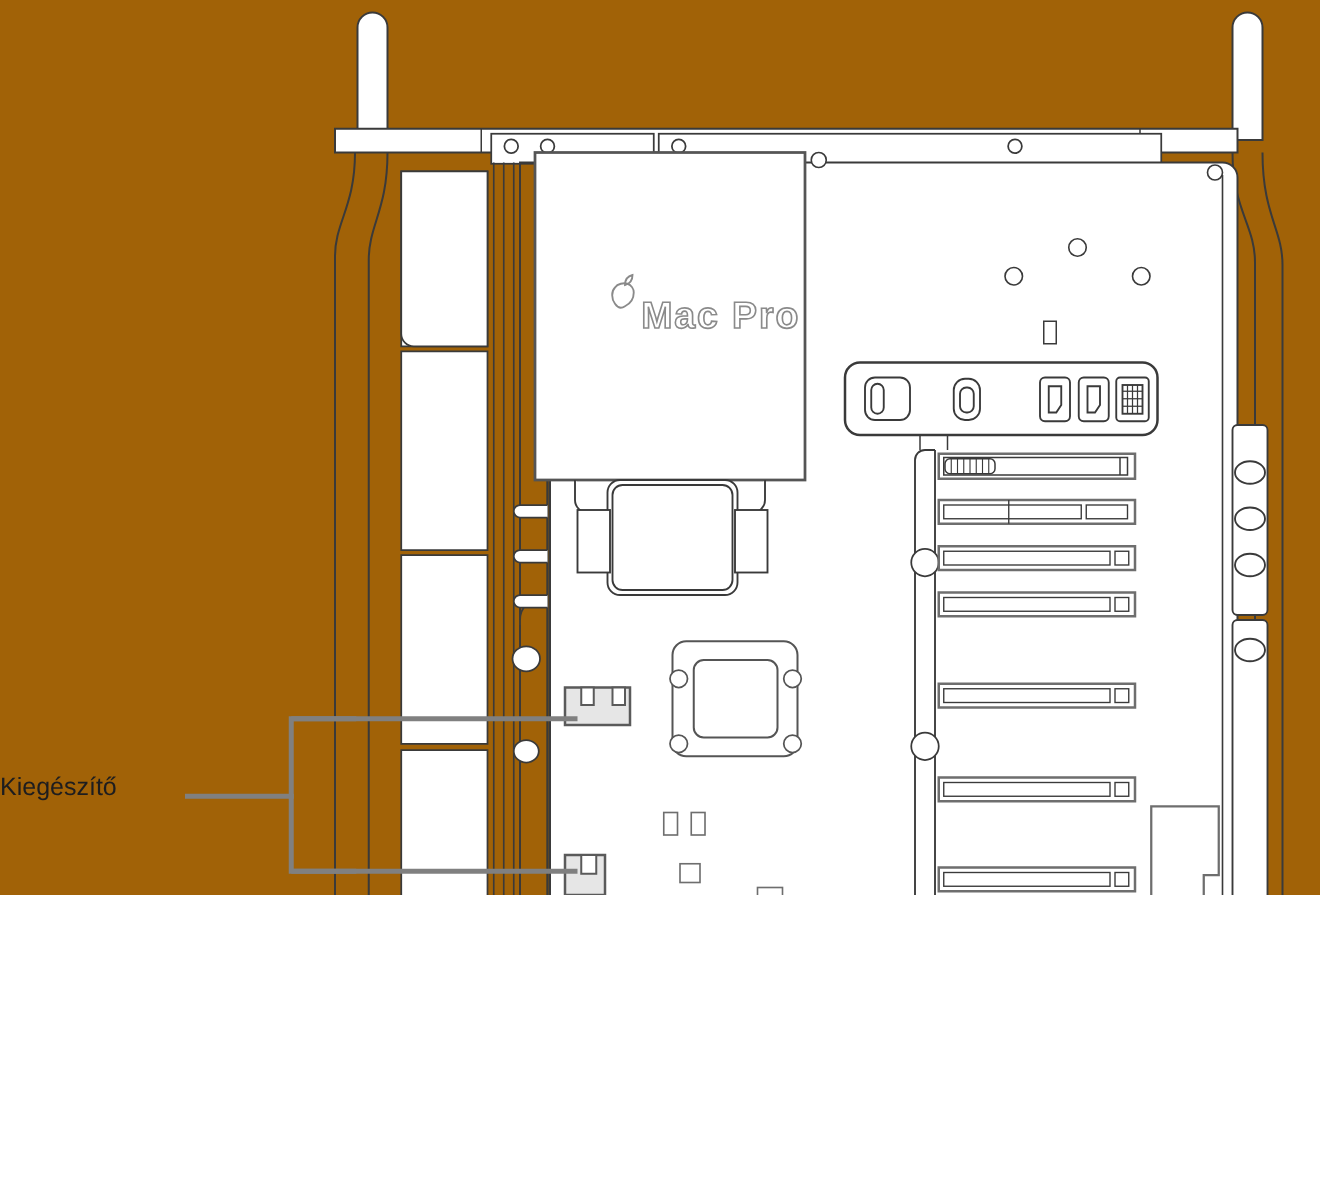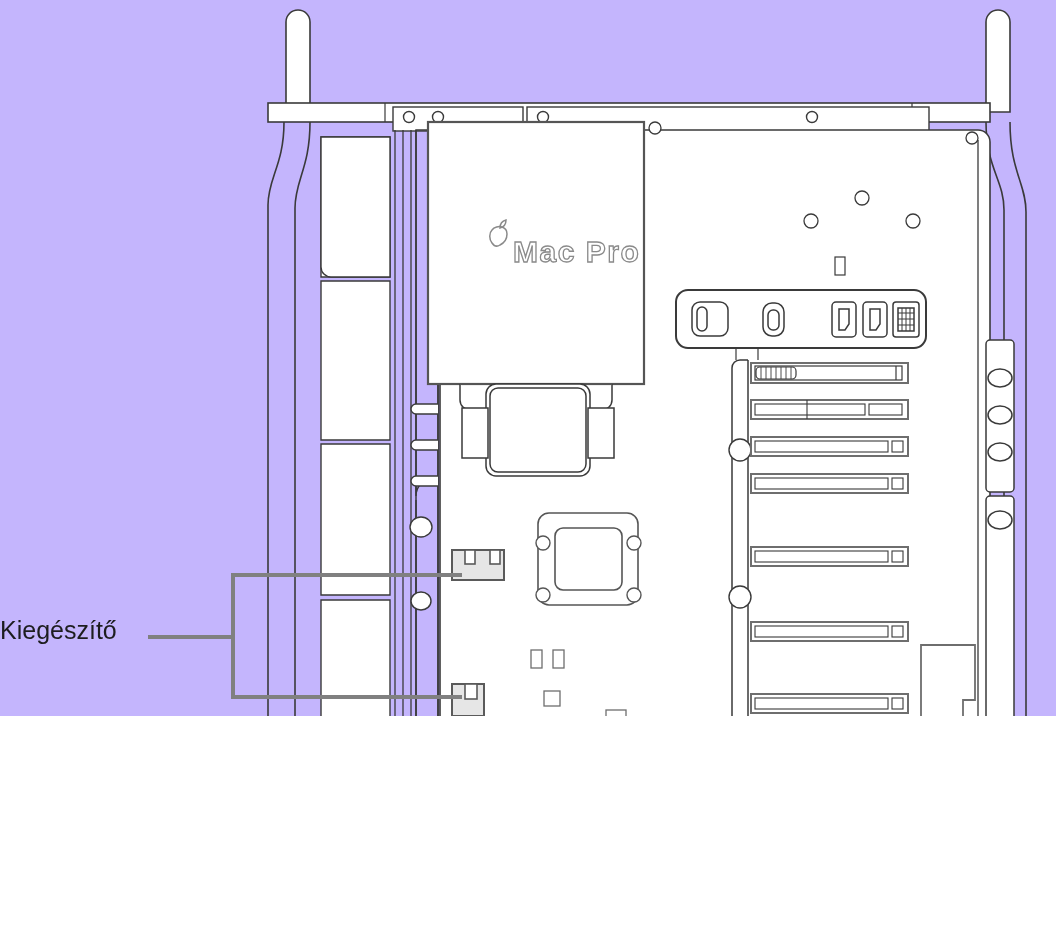--- a/index.html
+++ b/index.html
@@ -7,39 +7,39 @@
     padding: 0;
     background: #ffffff;
   }
   body {
     font-family: "Liberation Sans", sans-serif;
   }
   #stage {
     position: relative;
     width: 1056px;
     height: 716px;
-    background: #c4b5fd;
+    background: #a16207;
     overflow: hidden;
   }
   #diagram-svg {
     position: absolute;
     left: 0;
     top: 0;
     width: 1056px;
     height: 950px;
     display: block;
   }
   .callout-text {
     position: absolute;
     left: 0px;
     top: 612px;
     width: 165px;
     text-align: left;
     font-family: "Liberation Sans", sans-serif;
-    font-size: 25px;
+    font-size: 20px;
     line-height: 36px;
     color: #1d1d1f;
     white-space: pre-line;
   }
 </style>
 </head>
 <body>
 
 <div id="stage">
 

